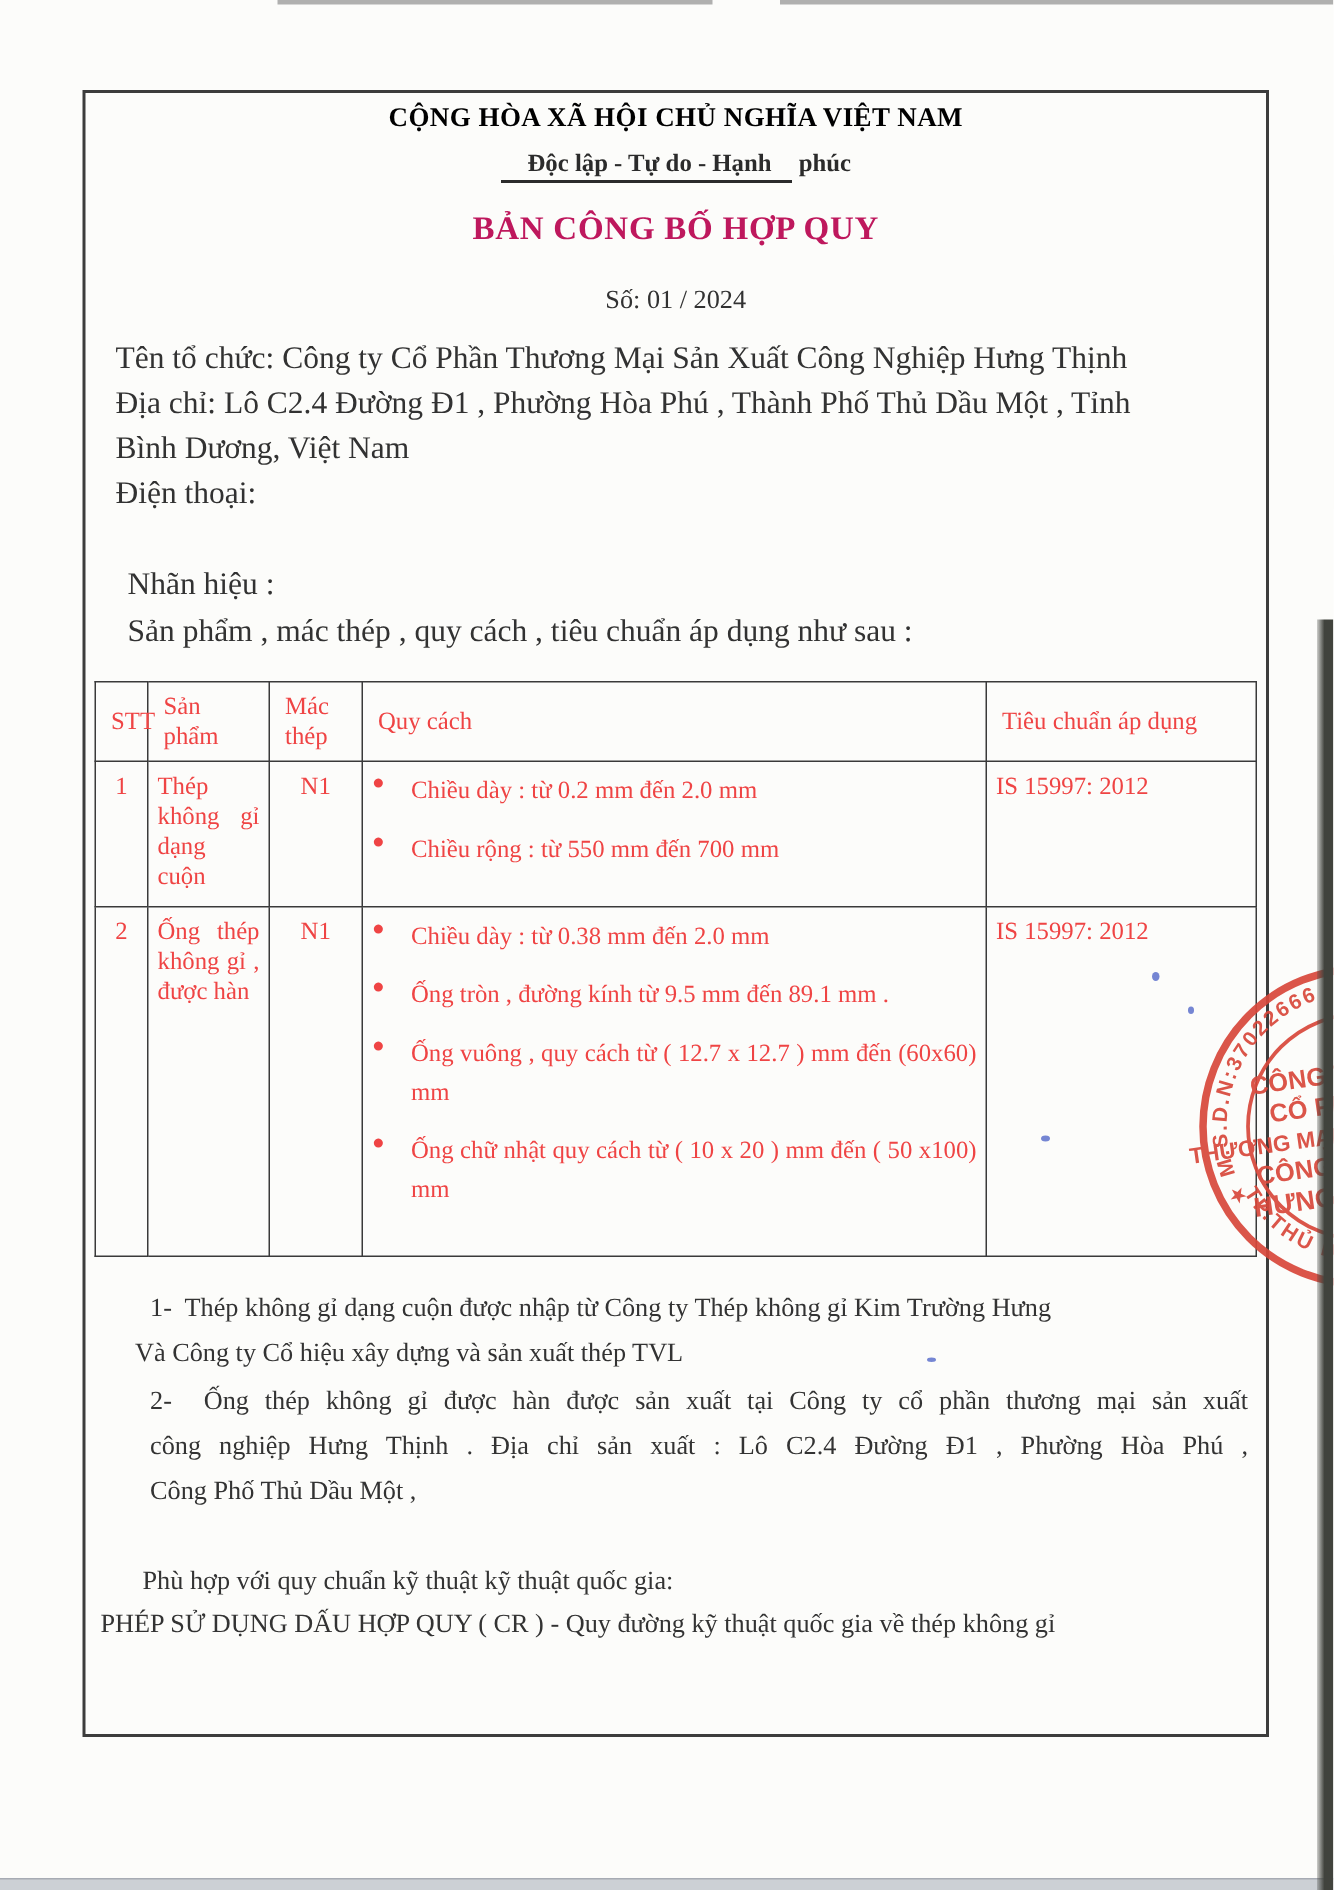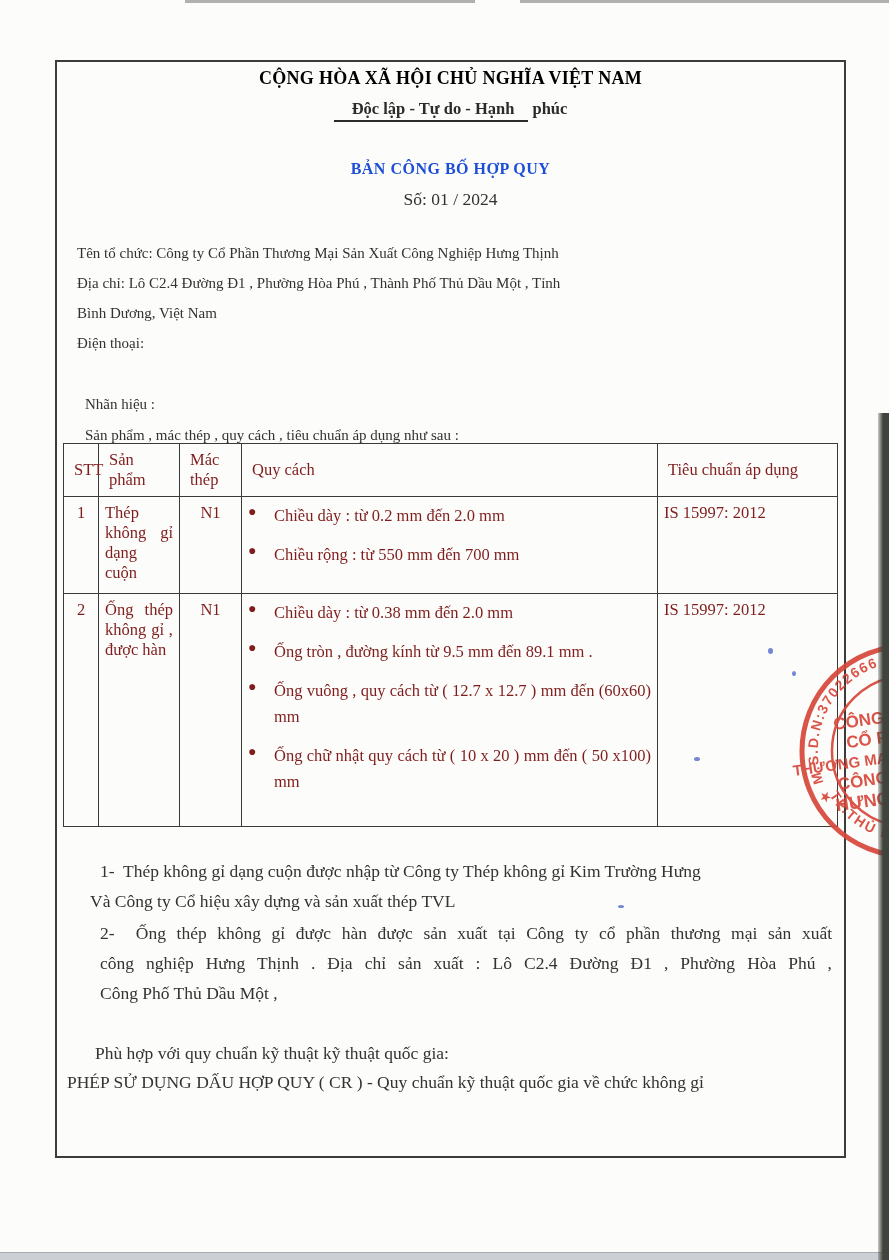--- a/index.html
+++ b/index.html
@@ -17,29 +17,29 @@
                 background:#ccd0d5; border-top:1px solid #a7abb3; z-index:29; }
   .ink-speck { position:absolute; background:rgba(45,70,190,.65); border-radius:50%; z-index:25; }
 
   .doc-border { position:absolute; left:55px; top:60px; width:791px; height:1098px;
                 border:2px solid #3c3c3c; z-index:1; }
 
   .centered { position:absolute; left:55px; width:791px; text-align:center; }
   .national  { top:68px;  font-size:18px; font-weight:bold; letter-spacing:.3px; color:#000000; }
   .motto     { top:99px;  font-size:16.5px; font-weight:bold; color:#2b2b2b; }
   .motto .ul { border-bottom:2px solid #2b2b2b; padding:0 14px 2px 18px; }
-  .doc-title { top:160px; font-size:16px; font-weight:bold; letter-spacing:.5px; color:#1d4ed8; }
+  .doc-title { top:139px; font-size:22px; font-weight:bold; letter-spacing:.5px; color:#be185d; }
   .doc-no    { top:189px; font-size:17.5px; }
 
-  .bodyline { position:absolute; left:77px; width:750px; font-size:15px; line-height:24px;margin-top:15px; }
+  .bodyline { position:absolute; left:77px; width:750px; font-size:21px; line-height:24px; }
   .indent8 { left:85px; }
   .b { font-weight:bold; }
 
-  table.spec { position:absolute; left:63px; top:443px; width:774px; border-collapse:collapse;
-               table-layout:fixed; font-size:16.5px; color:#7f1d1d; }
+  table.spec { position:absolute; left:63px; top:454px; width:774px; border-collapse:collapse;
+               table-layout:fixed; font-size:16.5px; color:#ef4444; }
   table.spec th, table.spec td { border:1.8px solid #3a3a3a; vertical-align:top; padding:6px 6px; }
   table.spec th { font-weight:normal; text-align:left; height:42px; vertical-align:middle; padding-left:10px; }
   th.c, td.c { text-align:center; }
   td.sp { text-align:justify; padding:10px 8px 0 10px; }
   td.qc { padding:10px 10px 0 48px; }
   td.tc { padding:10px 4px 0 8px; }
   .bullet { display:flex; margin-bottom:13px; }
   .bullet .dot { width:26px; flex:0 0 26px; font-size:14px; padding-top:1px; }
   .bullet .bt  { flex:1; text-align:justify; line-height:26px; }
   tr.r1 { height:97px; } tr.r2 { height:233px; }
@@ -145,21 +145,21 @@
 
   <div class="note" style="top:918px">
     <div class="ind20 jl"><span>2-</span>&nbsp; <span>Ống thép không gỉ được hàn được sản xuất tại Công ty cổ phần thương mại sản xuất</span></div>
     <div class="ind20 jl">công nghiệp Hưng Thịnh . Địa chỉ sản xuất : Lô C2.4 Đường Đ1 , Phường Hòa Phú ,</div>
     <div class="ind20">Công Phố Thủ Dầu Một ,</div>
   </div>
 
   <div class="note ind15" style="top:1038px">Phù hợp với quy chuẩn kỹ thuật kỹ thuật quốc gia:</div>
 
   <div class="note" style="top:1068px; line-height:29px;">
-    <div class="qcvn2">PHÉP SỬ DỤNG DẤU HỢP QUY ( CR ) -  Quy chuẩn kỹ thuật quốc gia về chức không gỉ</div>
+    <div class="qcvn2">PHÉP SỬ DỤNG DẤU HỢP QUY ( CR ) -  Quy đường kỹ thuật quốc gia về thép không gỉ</div>
   </div>
 
   <svg class="stamp" viewBox="0 0 230 230">
     <g stroke="#d8473a" fill="none">
       <circle cx="115" cy="115" r="105" stroke-width="5"></circle>
       <circle cx="115" cy="115" r="75" stroke-width="2.5"></circle>
     </g>
     <defs>
       <path id="arcTop" d="M 42 166 A 89 89 0 0 1 166 42"></path>
       <path id="arcBottom" d="M 31 145 A 89 89 0 0 0 199 145"></path>

